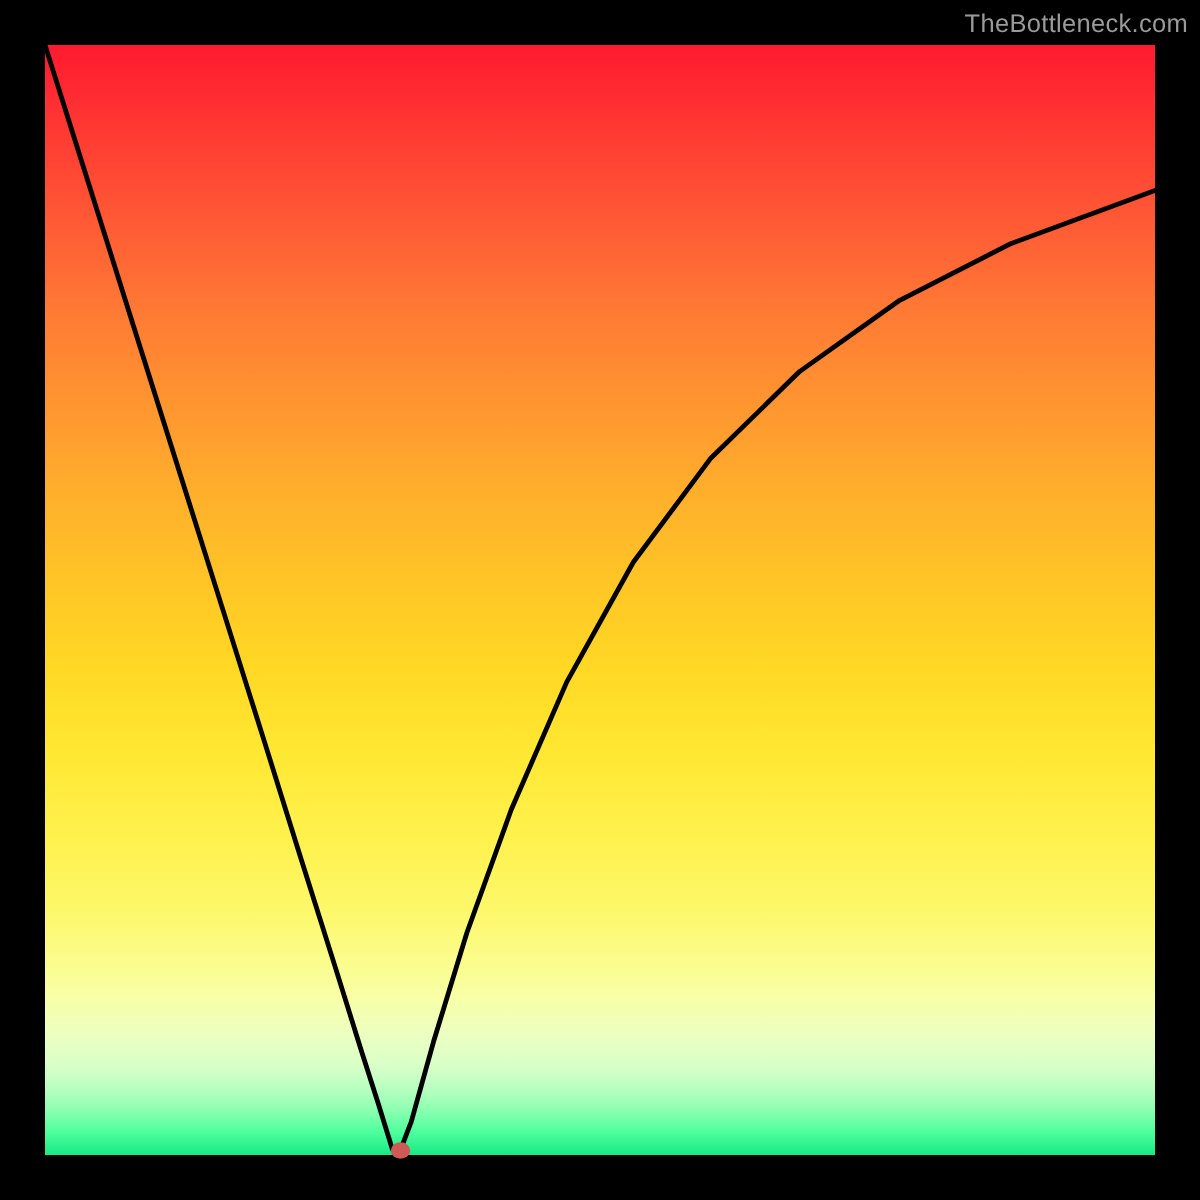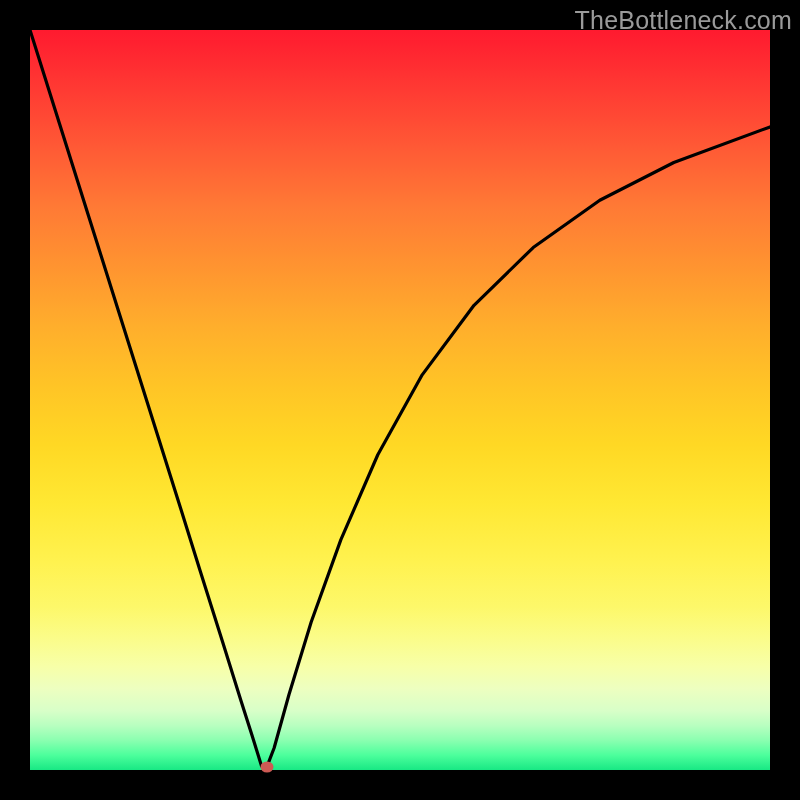--- a/index.html
+++ b/index.html
@@ -45,21 +45,21 @@
       #8affb0 96%,
       #4cff9c 98%,
       #18e884 100%
     );
   }
   .watermark {
     position: absolute;
     top: 6px;
     right: 8px;
     color: #9a9a9a;
-    font-size: 25px;
+    font-size: 17px;
     letter-spacing: 0.2px;
     font-weight: 400;
     user-select: none;
   }
   svg.curve {
     position: absolute;
     top: 0;
     left: 0;
     width: 740px;
     height: 740px;

